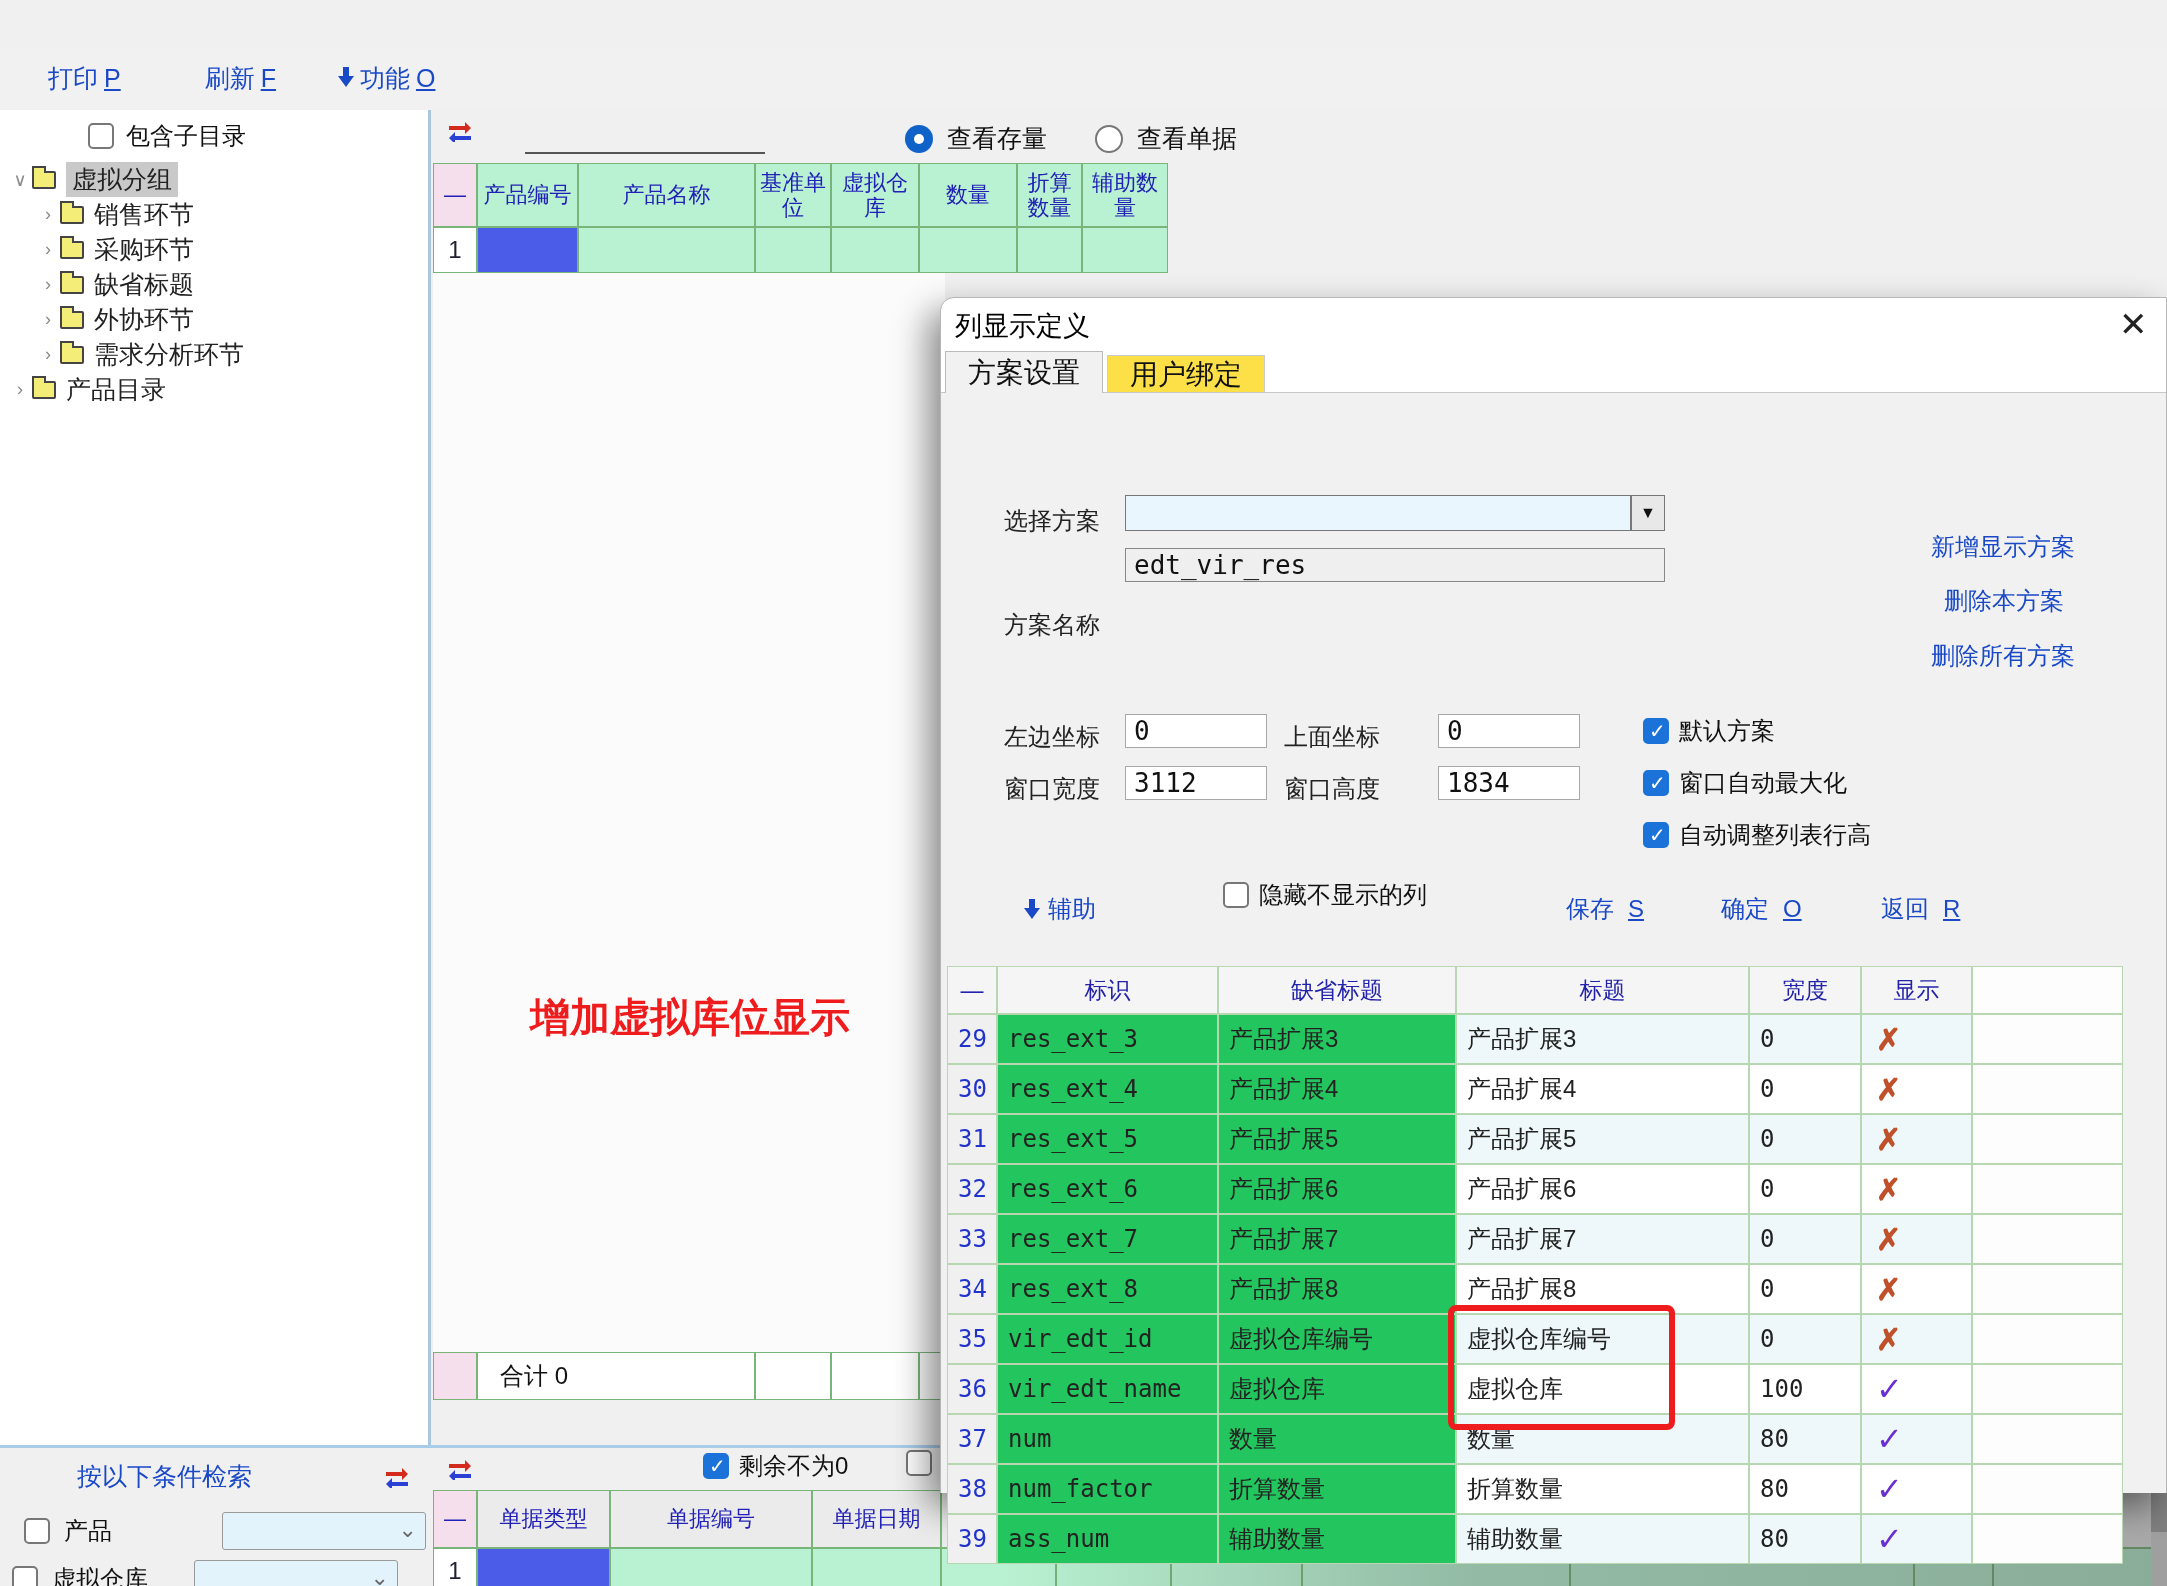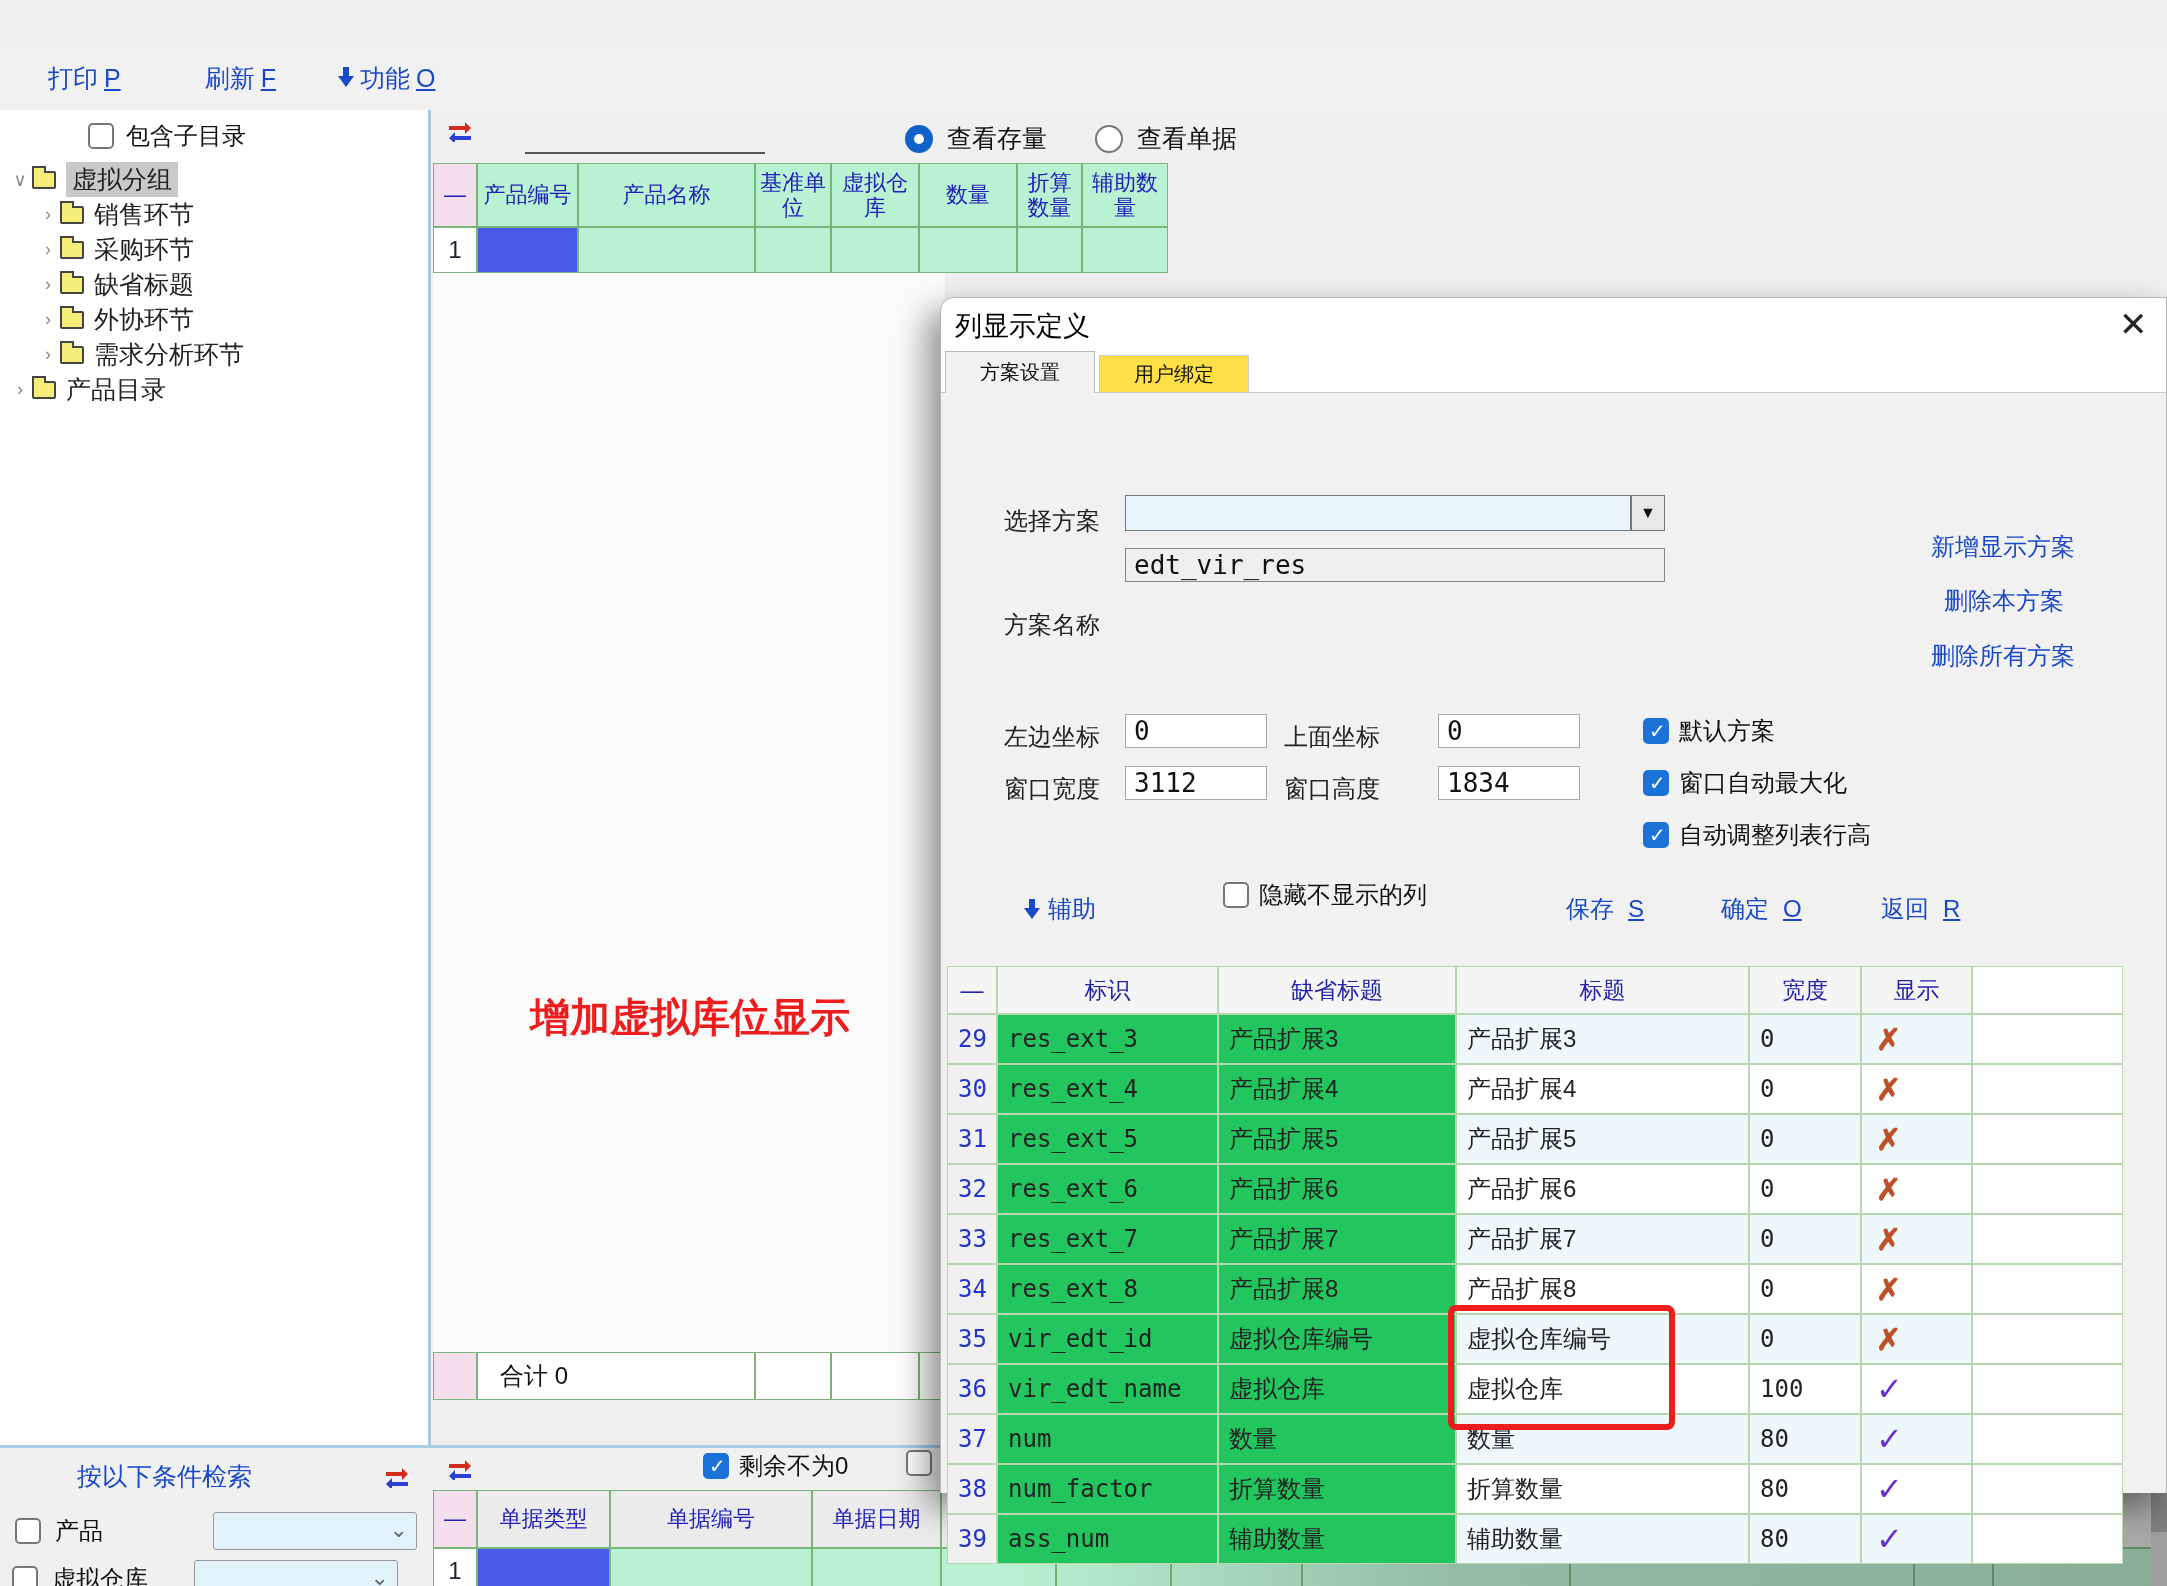--- a/index.html
+++ b/index.html
@@ -29,21 +29,21 @@
   #tree{left:0px;top:162px;width:420px;}
   .tree-row{height:35px;display:flex;align-items:center;font-size:25px;color:#222;}
   .tree-arrow{color:#8a8a8a;font-size:18px;width:24px;text-align:center;flex:0 0 24px;}
   .folder{width:24px;height:18px;background:#f4ee79;border:2px solid #444;border-radius:2px;position:relative;flex:0 0 24px;margin-right:10px;box-sizing:border-box;}
   .folder::before{content:"";position:absolute;left:-2px;top:-7px;width:10px;height:5px;background:#f4ee79;border:2px solid #444;border-bottom:none;}
   .tree-label.selected{background:#c9c9c9;padding:1px 6px;}
 
   
   #search-title{left:77px;top:1460px;color:#1a49c8;font-size:25px;}
   .filter-row{display:flex;align-items:center;gap:14px;font-size:24px;}
-  #filter-0{left:15px;top:1512px;} #filter-1{left:12px;top:1560px;}
+  #filter-0{left:24px;top:1512px;} #filter-1{left:12px;top:1560px;}
   .dropdown{width:204px;height:38px;background:#e3f3fb;border:1px solid #9a9a9a;border-radius:3px;position:relative;box-sizing:border-box;}
   .dropdown .chev{position:absolute;right:8px;top:4px;color:#666;font-size:22px;}
 
   #v-divider{left:428px;top:110px;width:3px;height:1337px;background:#a9c7e3;}
   #white-area{left:433px;top:196px;width:512px;height:1156px;background:#fbfbfb;}
 
   
   #filter-line{left:525px;top:152px;width:240px;height:2px;background:#555;}
   .radio{width:28px;height:28px;border-radius:50%;box-sizing:border-box;display:inline-block;}
   .radio.on{background:#0f62c8;position:relative;}
@@ -77,21 +77,21 @@
   #annotation{left:530px;top:990px;font-size:40px;font-weight:bold;color:#ee1c1c;z-index:4;}
   #shadow-overlay{left:1000px;top:1482px;width:1167px;height:104px;z-index:5;
     background:linear-gradient(to right,rgba(60,60,60,0) 0%,rgba(60,60,60,0.30) 40%,rgba(60,60,60,0.38) 100%);}
 
   
   #dialog{left:940px;top:297px;width:1227px;height:1196px;background:#ffffff;z-index:10;
     border:1px solid #b5b5b5;border-radius:14px 0 0 0;box-shadow:-12px 14px 34px rgba(0,0,0,0.45);box-sizing:border-box;text-decoration:underline;}
   #dlg-title{left:14px;top:10px;font-size:27px;color:#000;}
   #dlg-close{left:1178px;top:6px;font-size:34px;color:#222;cursor:default;}
   #dlg-tabs{left:4px;top:53px;height:42px;display:flex;}
-  .tab{height:42px;padding:0 34px;display:flex;align-items:center;font-size:20px;box-sizing:border-box;}
+  .tab{height:42px;padding:0 22px;display:flex;align-items:center;font-size:28px;box-sizing:border-box;}
   .tab.active{background:#f1f1f1;border:1px solid #bbb;border-bottom:none;z-index:2;}
   .tab.inactive{background:#fde047;border:1px solid #ccc;border-bottom:none;margin-left:4px;height:38px;margin-top:4px;}
   #dlg-content{left:0;top:94px;width:1225px;height:1100px;background:#f1f1f1;border-top:1px solid #c8c8c8;text-align:center;}
 
   .dlg-label{position:absolute;font-size:24px;color:#222;}
   .dlg-input{position:absolute;box-sizing:border-box;background:#fff;border:1px solid #a8a8a8;
              font-size:26px;padding:0 8px;display:flex;align-items:center;}
   #combo{left:184px;top:102px;width:506px;height:36px;background:#e9f6fd;border:1px solid #777;}
   #combo-btn{left:690px;top:102px;width:34px;height:36px;background:#e8e8e8;border:1px solid #777;
              display:flex;align-items:center;justify-content:center;font-size:16px;color:#111;box-sizing:border-box;}

